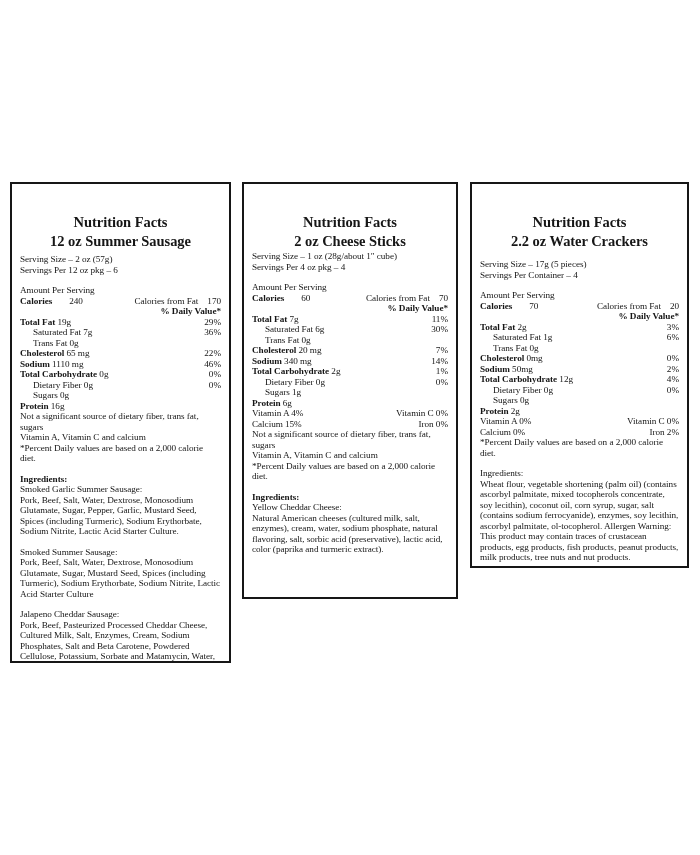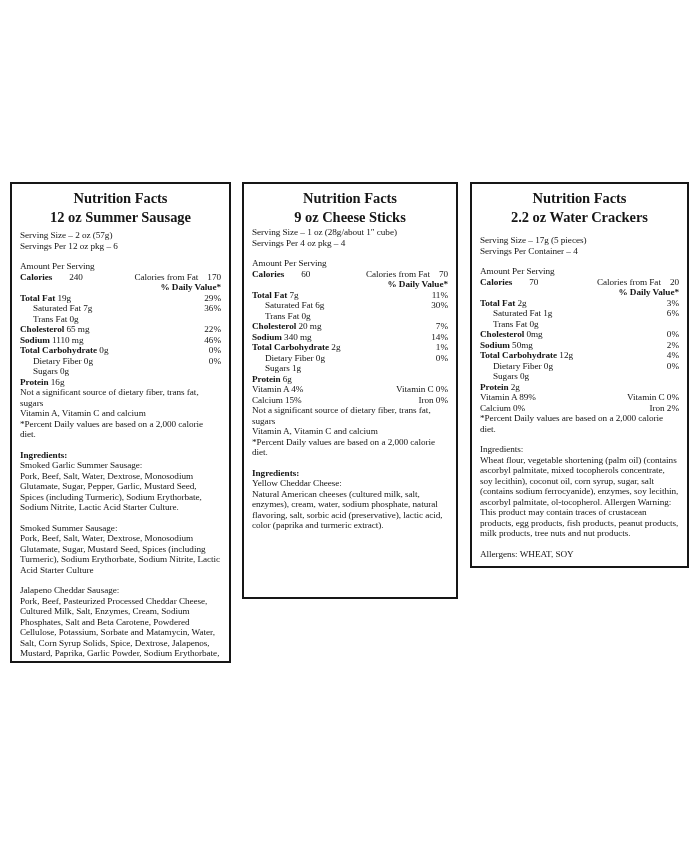--- a/index.html
+++ b/index.html
@@ -19,20 +19,21 @@
     overflow: hidden;
   }
   .p1 { left: 10px;  width: 221px; height: 481px; }
   .p2 { left: 242px; width: 216px; height: 417px; }
   .p3 { left: 470px; width: 219px; height: 386px; }
   .in {
     padding: 3px 8px 0 8px;
     font-size: 9.2px;
     line-height: 10.5px;
     letter-spacing: -0.05px;
+    margin-top: 24px;
   }
   .ttl {
     text-align: center;
     font-weight: bold;
     font-size: 14.5px;
     line-height: 18.5px;
     margin: 2px 0 4px 0;
   }
   .p2 .ttl { margin-bottom: 1px; }
   .p3 .serv { margin-top: 9px; }
@@ -120,21 +121,21 @@
       <div>Jalapeno Cheddar Sausage:</div>
       <div>Pork, Beef, Pasteurized Processed Cheddar Cheese, Cultured Milk, Salt, Enzymes, Cream, Sodium Phosphates, Salt and Beta Carotene, Powdered Cellulose, Potassium, Sorbate and Matamycin, Water, Salt, Corn Syrup Solids, Spice, Dextrose, Jalapenos, Mustard, Paprika, Garlic Powder, Sodium Erythorbate, Monosodium Glutamate, Lactic Acid, Starter Culture, Sodium Nitrite, Contains Allergen, MILK</div>
     </div>
   </div>
 </div>
 
 <div class="panel p2">
   <div class="in">
     <div class="ttl">
       <div>Nutrition Facts</div>
-      <div>9 oz Cheese Sticks</div>
+      <div>2 oz Cheese Sticks</div>
     </div>
     <div class="serv">
       <div>Serving Size – 1 oz (28g/about 1" cube)</div>
       <div>Servings Per 4 oz pkg – 4</div>
     </div>
     <div class="gap"></div>
     <div>Amount Per Serving</div>
     <div class="cal">
       <span><b>Calories</b><span class="calv">60</span></span>
       <span><span>Calories from Fat</span><span class="fatv">70</span></span>
@@ -244,21 +245,21 @@
       </div>
     <div class="nr ind">
         <span><b></b><span>Sugars 0g</span></span>
         <span class="np"></span>
       </div>
     <div class="nr">
         <span><b>Protein</b><span> 2g</span></span>
         <span class="np"></span>
       </div>
     <div class="nr">
-        <span>Vitamin A 89%</span>
+        <span>Vitamin A 0%</span>
         <span class="np">Vitamin C 0%</span>
       </div>
     <div class="nr">
         <span>Calcium 0%</span>
         <span class="np">Iron 2%</span>
       </div>
     <div>*Percent Daily values are based on a 2,000 calorie diet.</div>
     <div class="gap"></div>
     <div>Ingredients:</div>
     <div class="grp">

